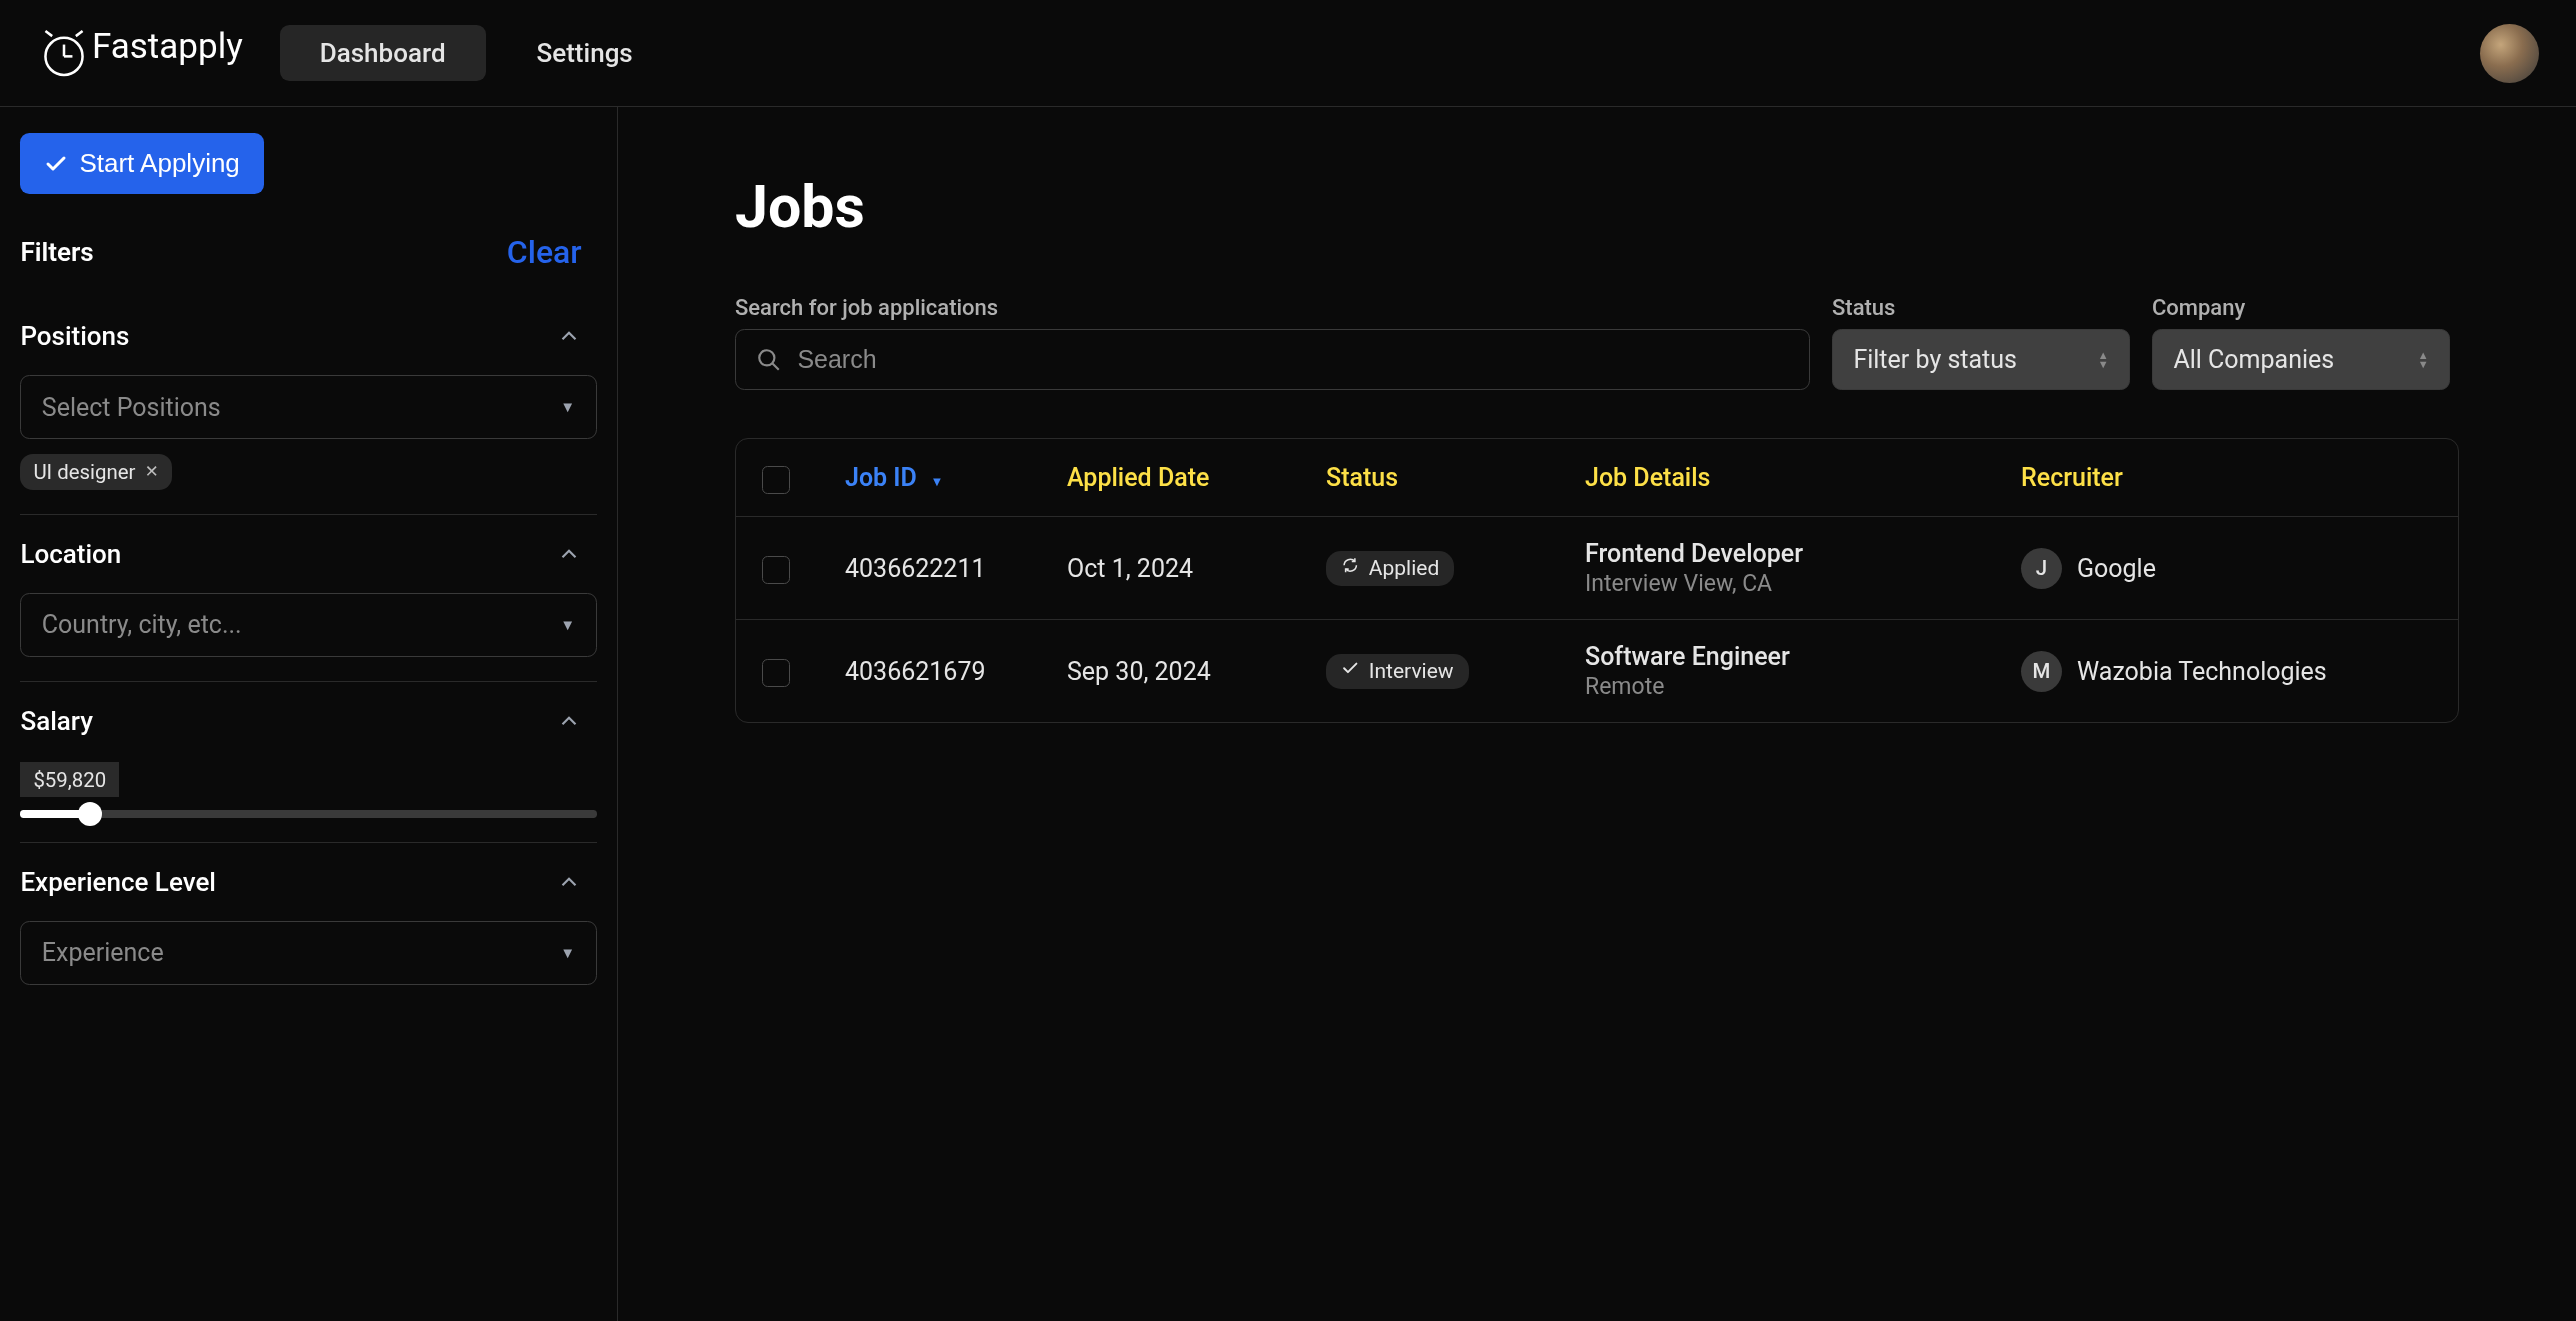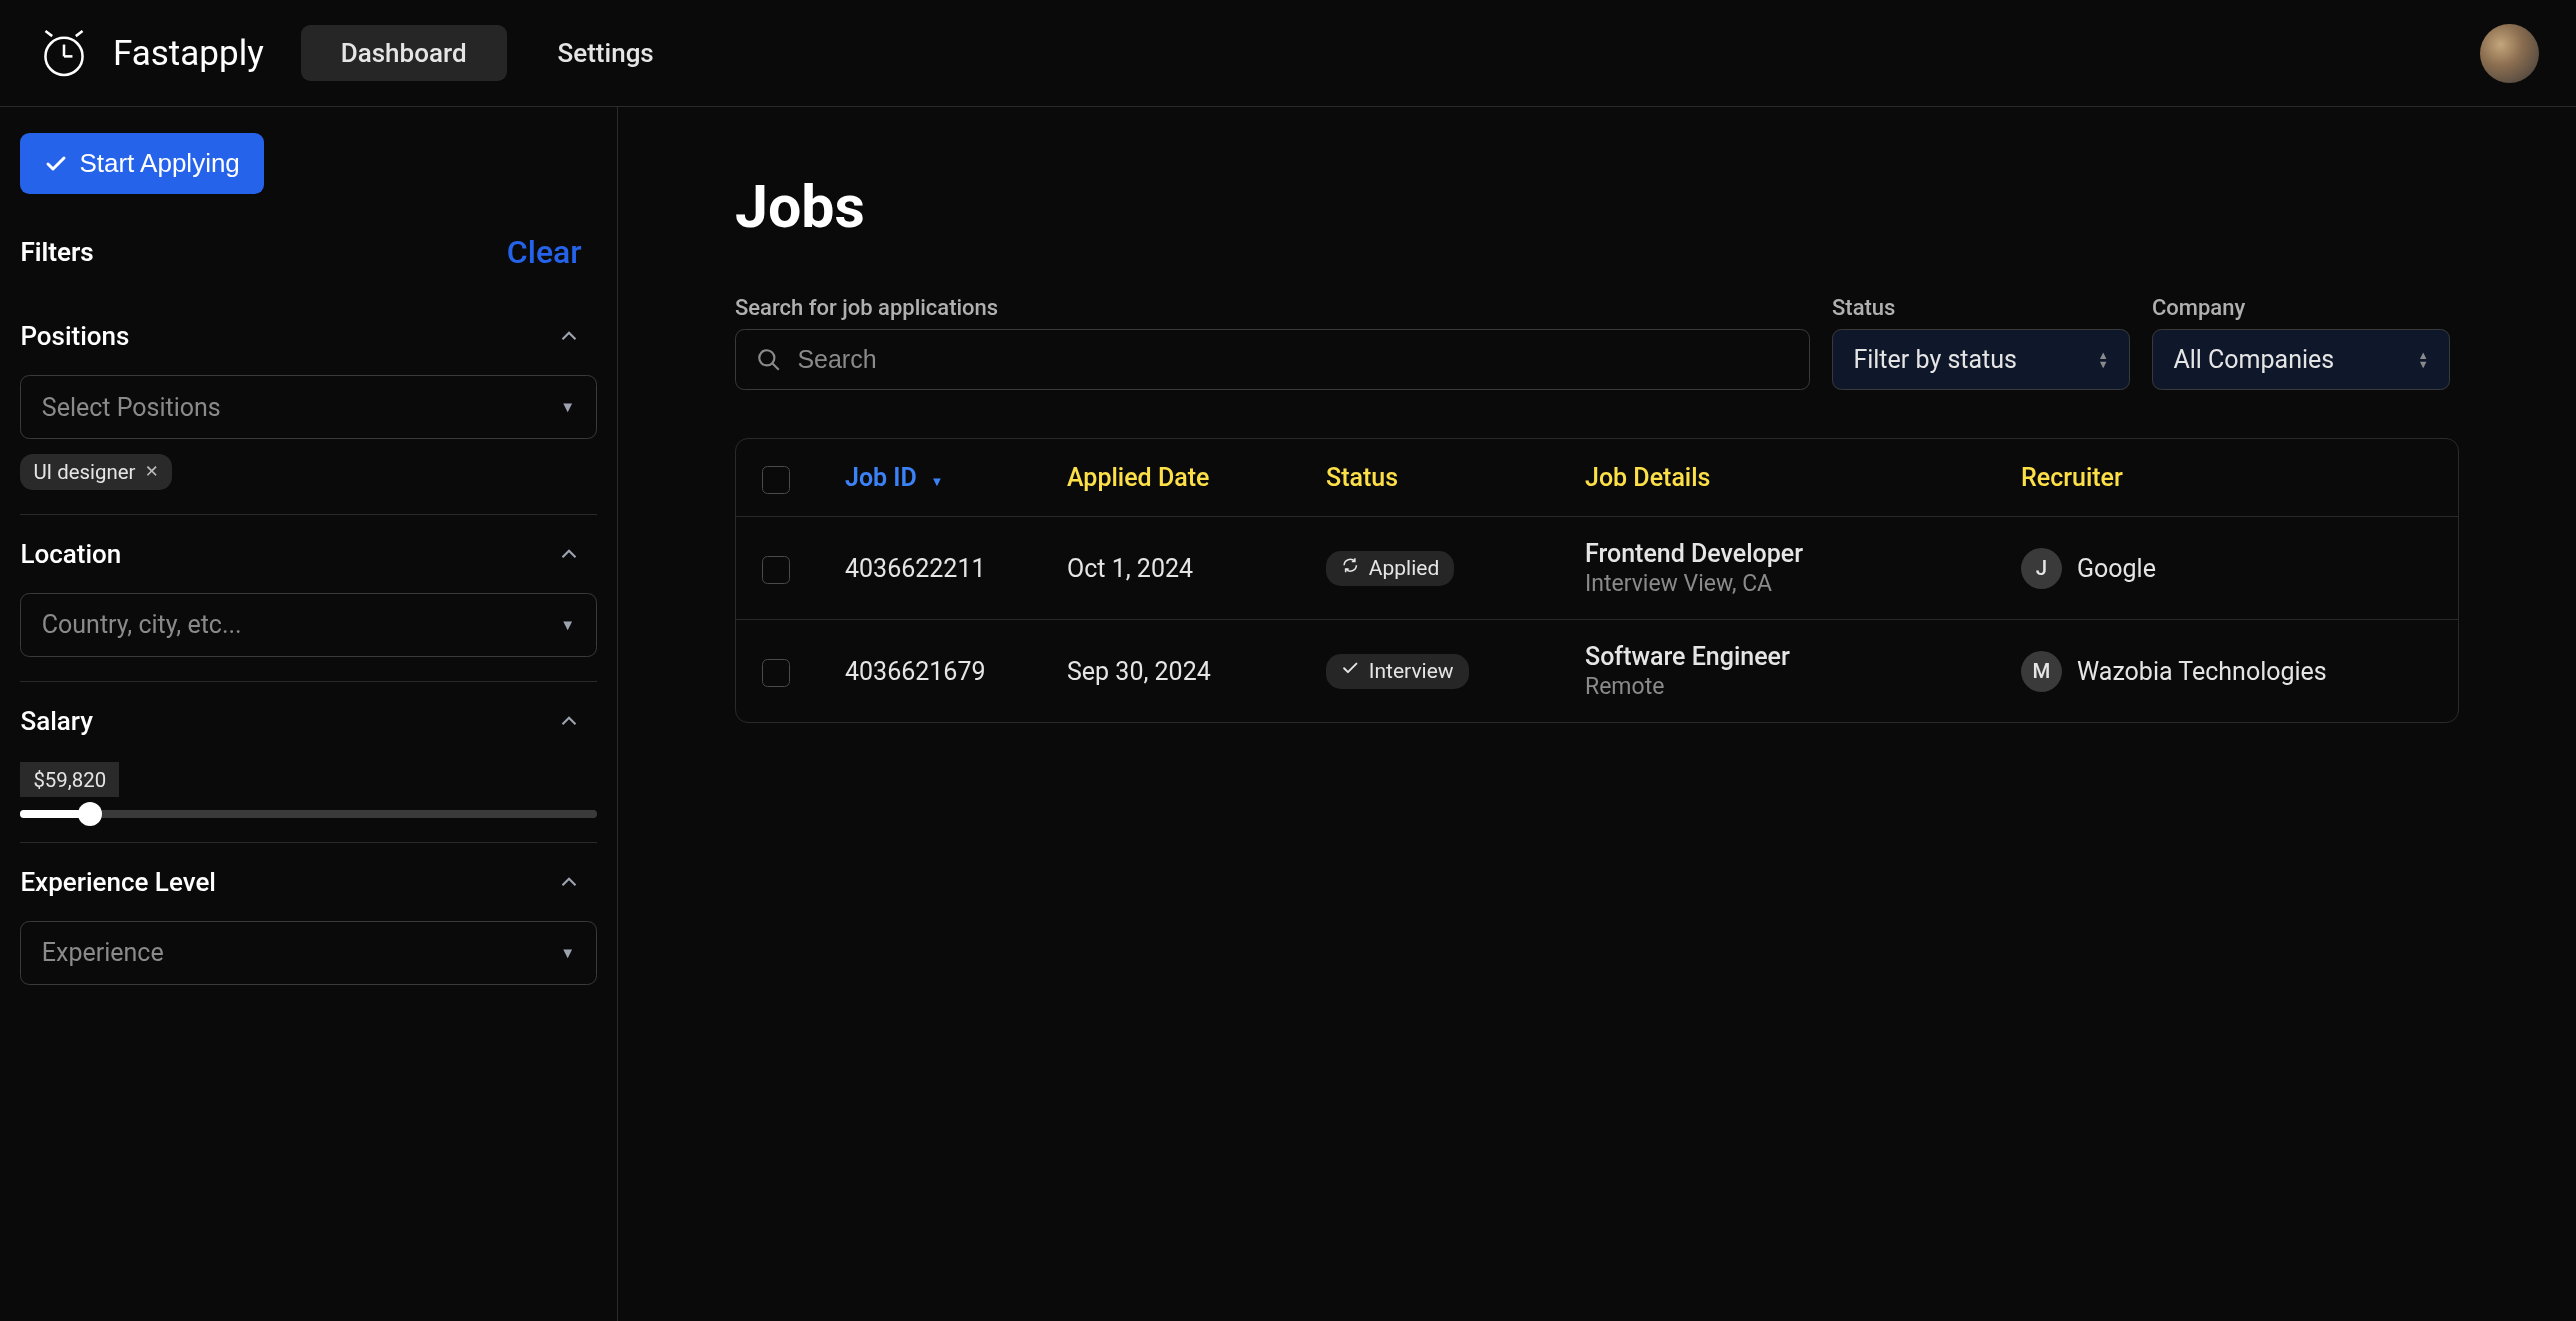--- a/index.html
+++ b/index.html
@@ -13,21 +13,21 @@
   }
 
   
   .topnav {
     height: 107px;
     display: flex;
     align-items: center;
     padding: 0 37px;
     border-bottom: 1.9px solid #2a2a2a;
   }
-  .brand { display: flex; align-items: center; gap: 22px; cursor: pointer; }
+  .brand { display: flex; align-items: flex-start; gap: 1px; cursor: pointer; }
   .brand-logo { width: 54px; height: 54px; }
   .brand-name { font-size: 35px; font-weight: 400; color: #ffffff; }
   .nav-links { display: flex; gap: 11px; margin-left: 37px; }
   .nav-link {
     padding: 13px 40px;
     border-radius: 9.3px;
     font-size: 26px;
     font-weight: 500;
     color: #e5e5e5;
     cursor: pointer;
@@ -188,21 +188,21 @@
     font-size: 25px;
   }
   .search-input::placeholder { color: #8a8a8a; }
 
   .status-sel { width: 298px; }
   .company-sel { width: 298px; }
   .combo {
     display: flex;
     align-items: center;
     justify-content: space-between;
-    background: #0f172a;
+    background: #404040;
     border: 1.9px solid #3a3a3a;
     border-radius: 9.3px;
     padding: 15px 20.4px;
     font-size: 25px;
     color: #e5e5e5;
     cursor: pointer;
   }
   .updown { display: flex; flex-direction: column; gap: 0; color: #8a8a8a; font-size: 11px; line-height: 9.3px; }
 
   

